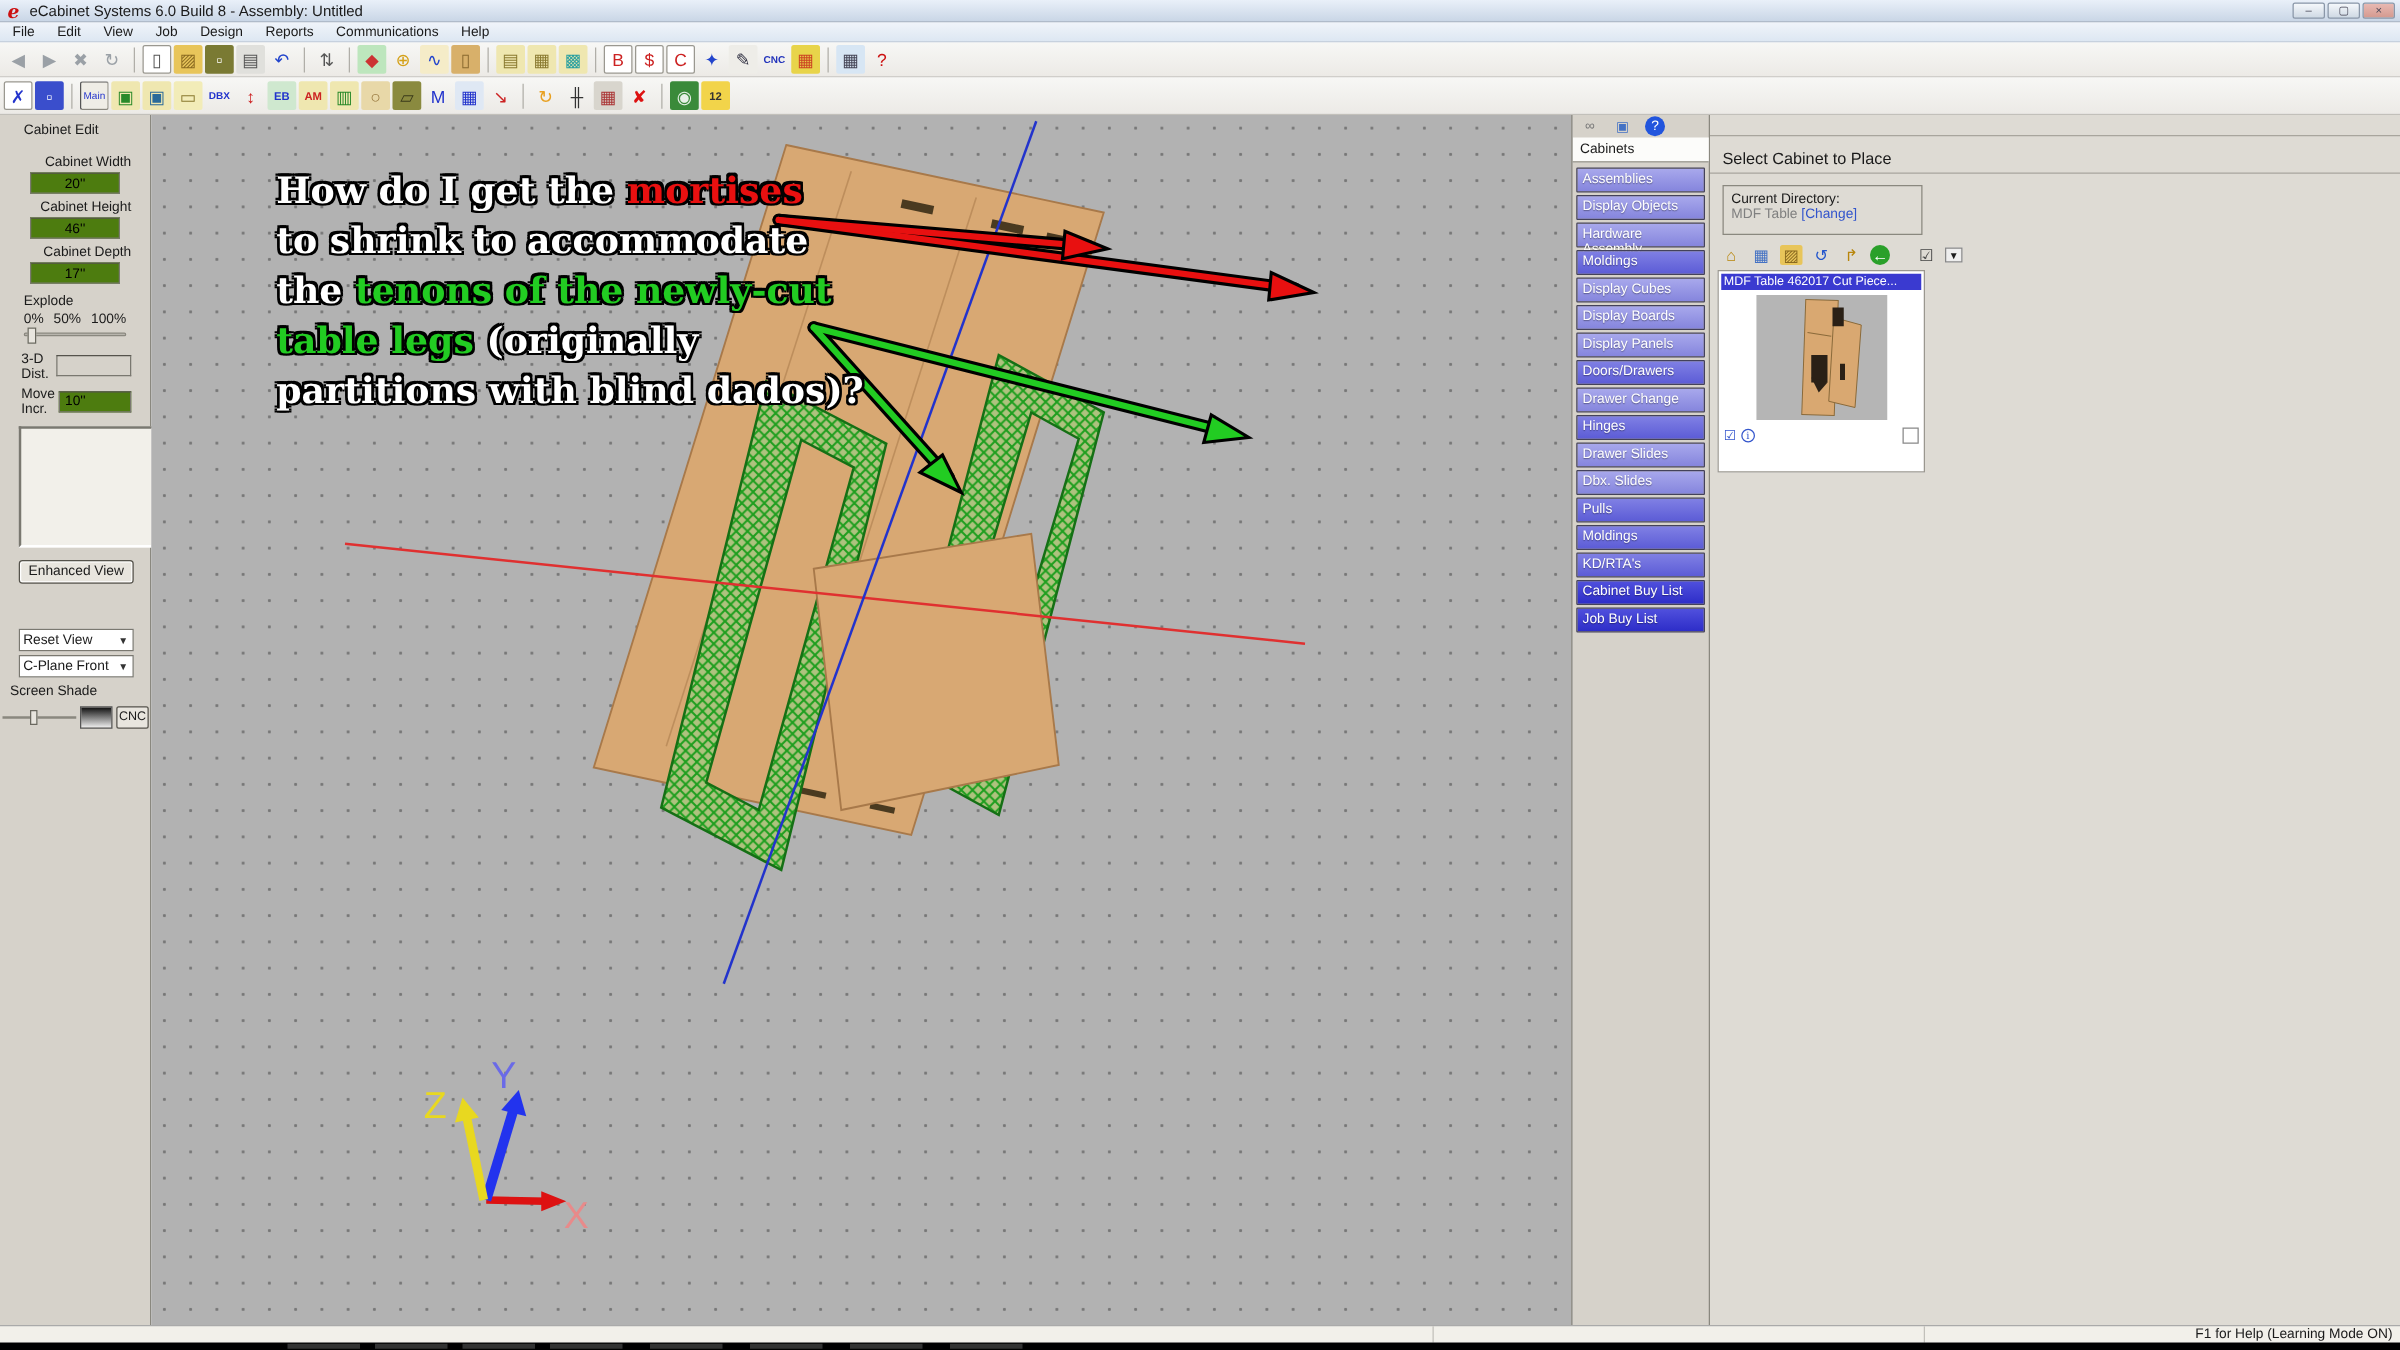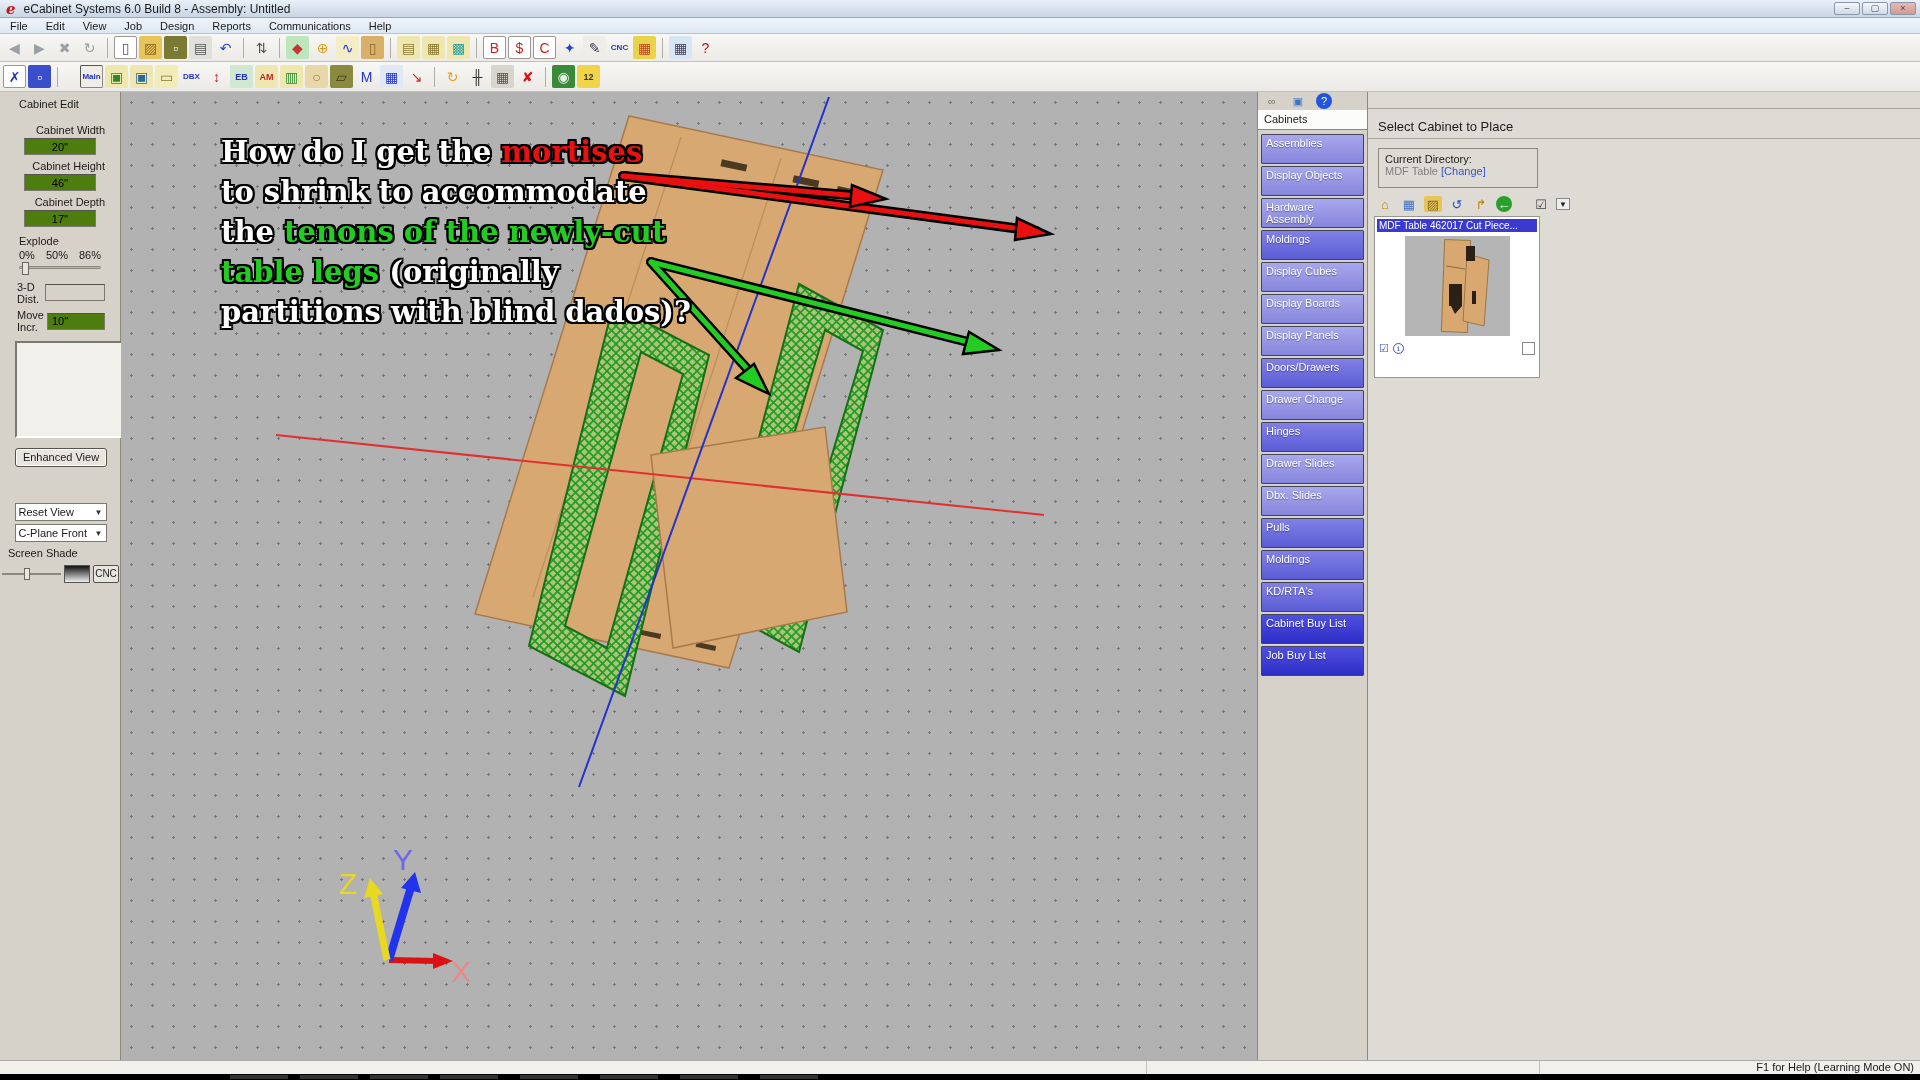--- a/index.html
+++ b/index.html
@@ -69,21 +69,21 @@
     background-size:21px 21px; overflow:hidden; border-right:1px solid #8a887f; }
   #anno { position:absolute; left:100px; top:40px; font-family:"DejaVu Serif",serif;
     font-weight:bold; font-size:29px; line-height:40px; white-space:nowrap; }
   #anno span { text-shadow:-2px -2px 0 #000, 2px -2px 0 #000, -2px 2px 0 #000, 2px 2px 0 #000,
     -2px 0 0 #000, 2px 0 0 #000, 0 -2px 0 #000, 0 2px 0 #000; }
   
   #cab-panel { width:110px; background:#d6d2ca; border-right:1px solid #8a887f; }
   #cab-icons { display:flex; gap:10px; padding:3px 6px; align-items:center; height:18px; }
   #cab-tab { background:#fcfcfa; border-bottom:1px solid #8a887f; padding:3px 4px 4px 6px; }
   #cab-buttons { display:flex; flex-direction:column; gap:2px; padding:4px 3px; }
-  .cab-btn { height:30px; border:1px solid #44425a; border-radius:1px; color:#fff;
+  .cab-btn { height:20px; border:1px solid #44425a; border-radius:1px; color:#fff;
     padding:2px 16px 0 4px; font-size:11px; text-shadow:0 1px 1px rgba(0,0,0,.4); }
   .cab-btn.light { background:linear-gradient(#a8a8ec,#8585dd); }
   .cab-btn.medium { background:linear-gradient(#8080e4,#5c5cd6); }
   .cab-btn.dark { background:linear-gradient(#5050dd,#2d2dc8); }
   
   #select-panel { width:552px; background:#dedbd4; position:relative; }
   #sp-title { position:absolute; left:10px; top:27px; font-size:13px; }
   .sp-rule { position:absolute; left:0; width:100%; height:1px; background:#a8a59d; }
   #sp-dirbox { position:absolute; left:10px; top:56px; width:160px; height:40px;
     border:1px solid #8a887f; padding:4px 6px; background:#dedbd4; }
@@ -165,21 +165,21 @@
     <div class="ticon" style="color: rgb(34, 51, 187); font-size: 8px; font-weight: bold;">CNC</div>
     <div class="ticon" style="background: rgb(232, 212, 74); color: rgb(204, 68, 34);">▦</div>
     <div class="tsep"></div>
     <div class="ticon" style="background: rgb(215, 230, 244); color: rgb(68, 68, 85);">▦</div>
     <div class="ticon" style="color: rgb(204, 17, 17);">?</div>
   </div>
 <div id="toolbar2" class="toolbar">
     <div class="ticon bd" style="color: rgb(34, 51, 204);">✗</div>
     <div class="ticon" style="background: rgb(58, 78, 204); color: rgb(255, 255, 255);">▫</div>
     <div class="tsep"></div>
-    <div class="ticon btn" style="color: rgb(34, 51, 204); font-size: 8px; font-weight: bold; margin-left: 16px;">Main</div>
+    <div class="ticon btn" style="color: rgb(34, 51, 204); font-size: 8px; font-weight: normal;">Main</div>
     <div class="ticon" style="background: rgb(239, 231, 176); color: rgb(42, 138, 42);">▣</div>
     <div class="ticon" style="background: rgb(239, 231, 176); color: rgb(42, 106, 154);">▣</div>
     <div class="ticon" style="background: rgb(242, 236, 184); color: rgb(138, 122, 48);">▭</div>
     <div class="ticon" style="color: rgb(34, 51, 204); font-size: 8px; font-weight: bold;">DBX</div>
     <div class="ticon" style="color: rgb(204, 34, 34);">↕</div>
     <div class="ticon" style="background: rgb(207, 232, 207); color: rgb(34, 51, 204); font-size: 9px; font-weight: bold;">EB</div>
     <div class="ticon" style="background: rgb(239, 231, 176); color: rgb(204, 34, 34); font-size: 9px; font-weight: bold;">AM</div>
     <div class="ticon" style="background: rgb(239, 231, 176); color: rgb(42, 138, 42);">▥</div>
     <div class="ticon" style="background: rgb(232, 216, 168); color: rgb(154, 122, 64);">○</div>
     <div class="ticon" style="background: rgb(138, 138, 63); color: rgb(58, 58, 26);">▱</div>
@@ -203,21 +203,21 @@
     <div class="lp-label">Cabinet Width</div>
     <input class="lp-input" value="20''" style="">
     <div class="lp-label">Cabinet Height</div>
     <input class="lp-input" value="46''" style="">
     <div class="lp-label">Cabinet Depth</div>
     <input class="lp-input" value="17''" style="">
     <div style="margin-top:8px; padding-left:4px;">Explode</div>
     <div class="ticks">
       <span>0%</span>
       <span>50%</span>
-      <span>86%</span>
+      <span>100%</span>
     </div>
     <div class="slider-track">
       <div class="slider-thumb" style="left:2%;"></div>
     </div>
     <div class="lp-row" style="margin-top:12px;">
       <span style="padding-left:2px;">3-D Dist.</span>
       <input class="lp-input disabled" disabled="" style="">
     </div>
     <div class="lp-row">
       <span style="padding-left:2px;">Move Incr.</span>

